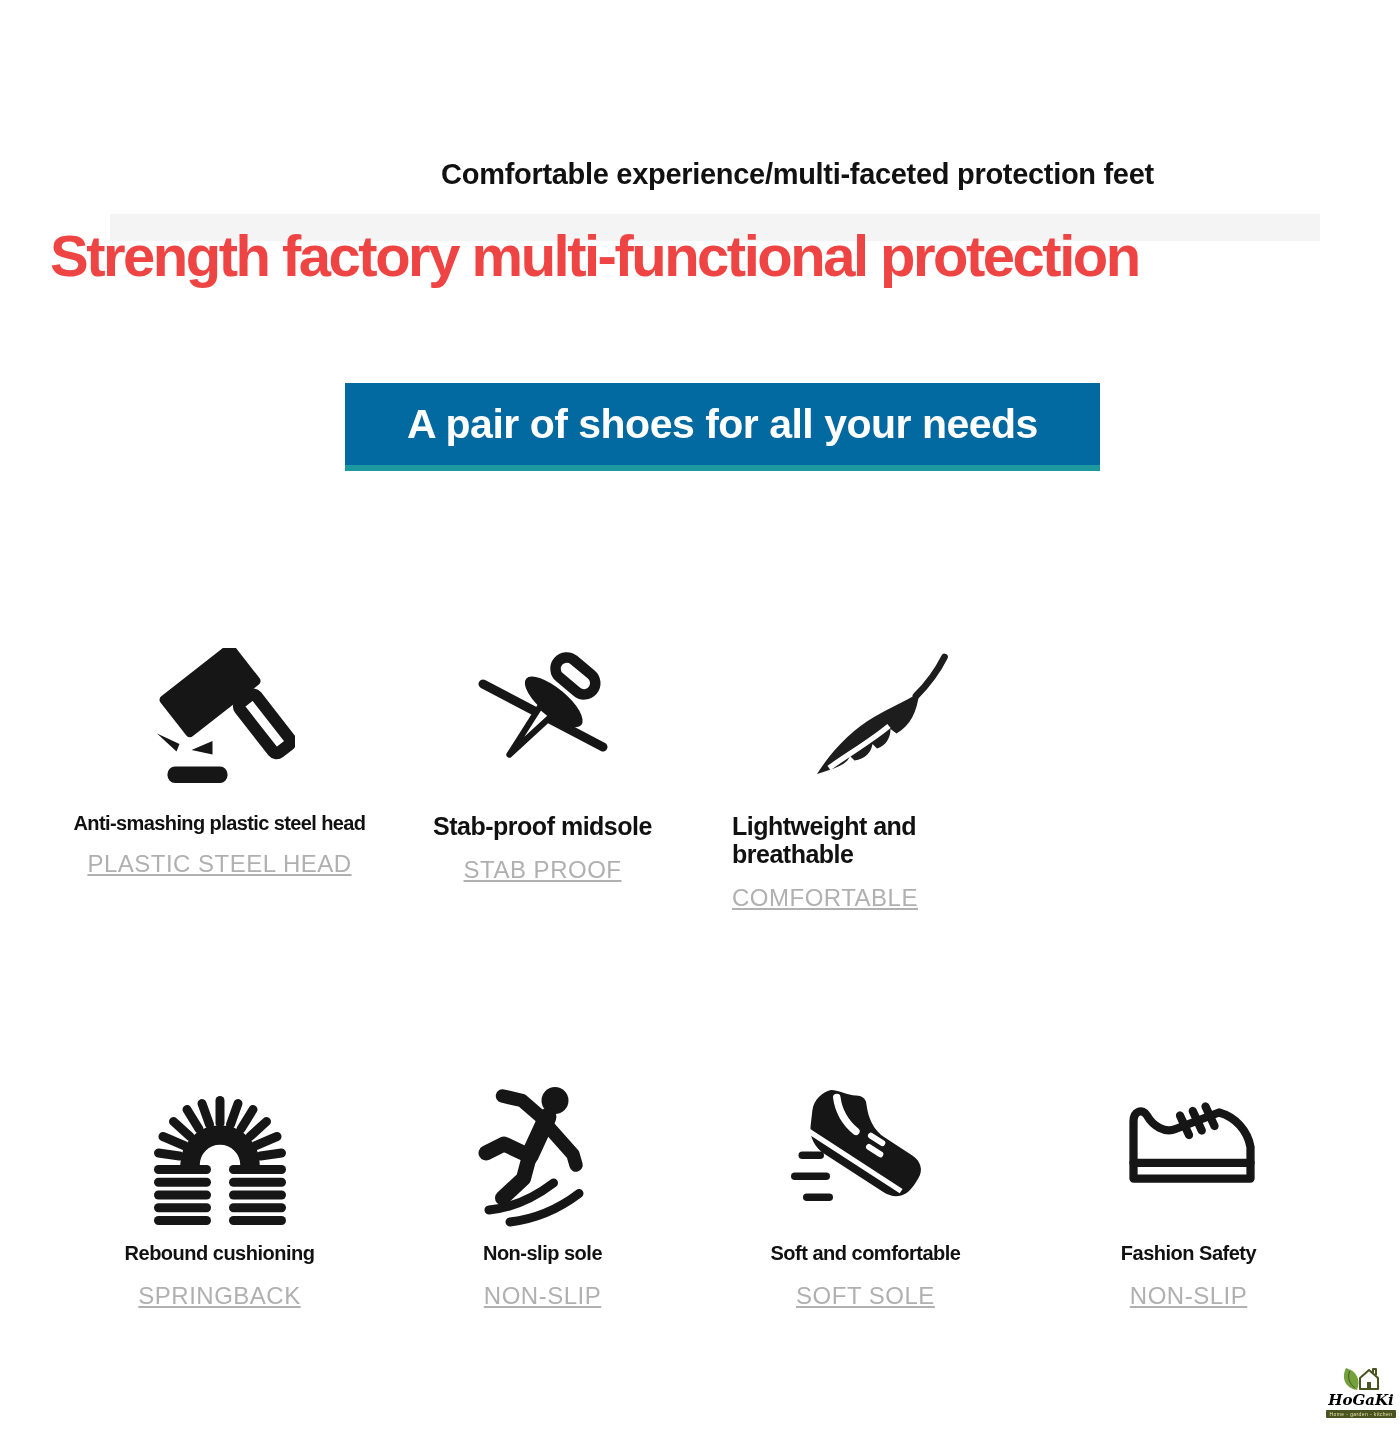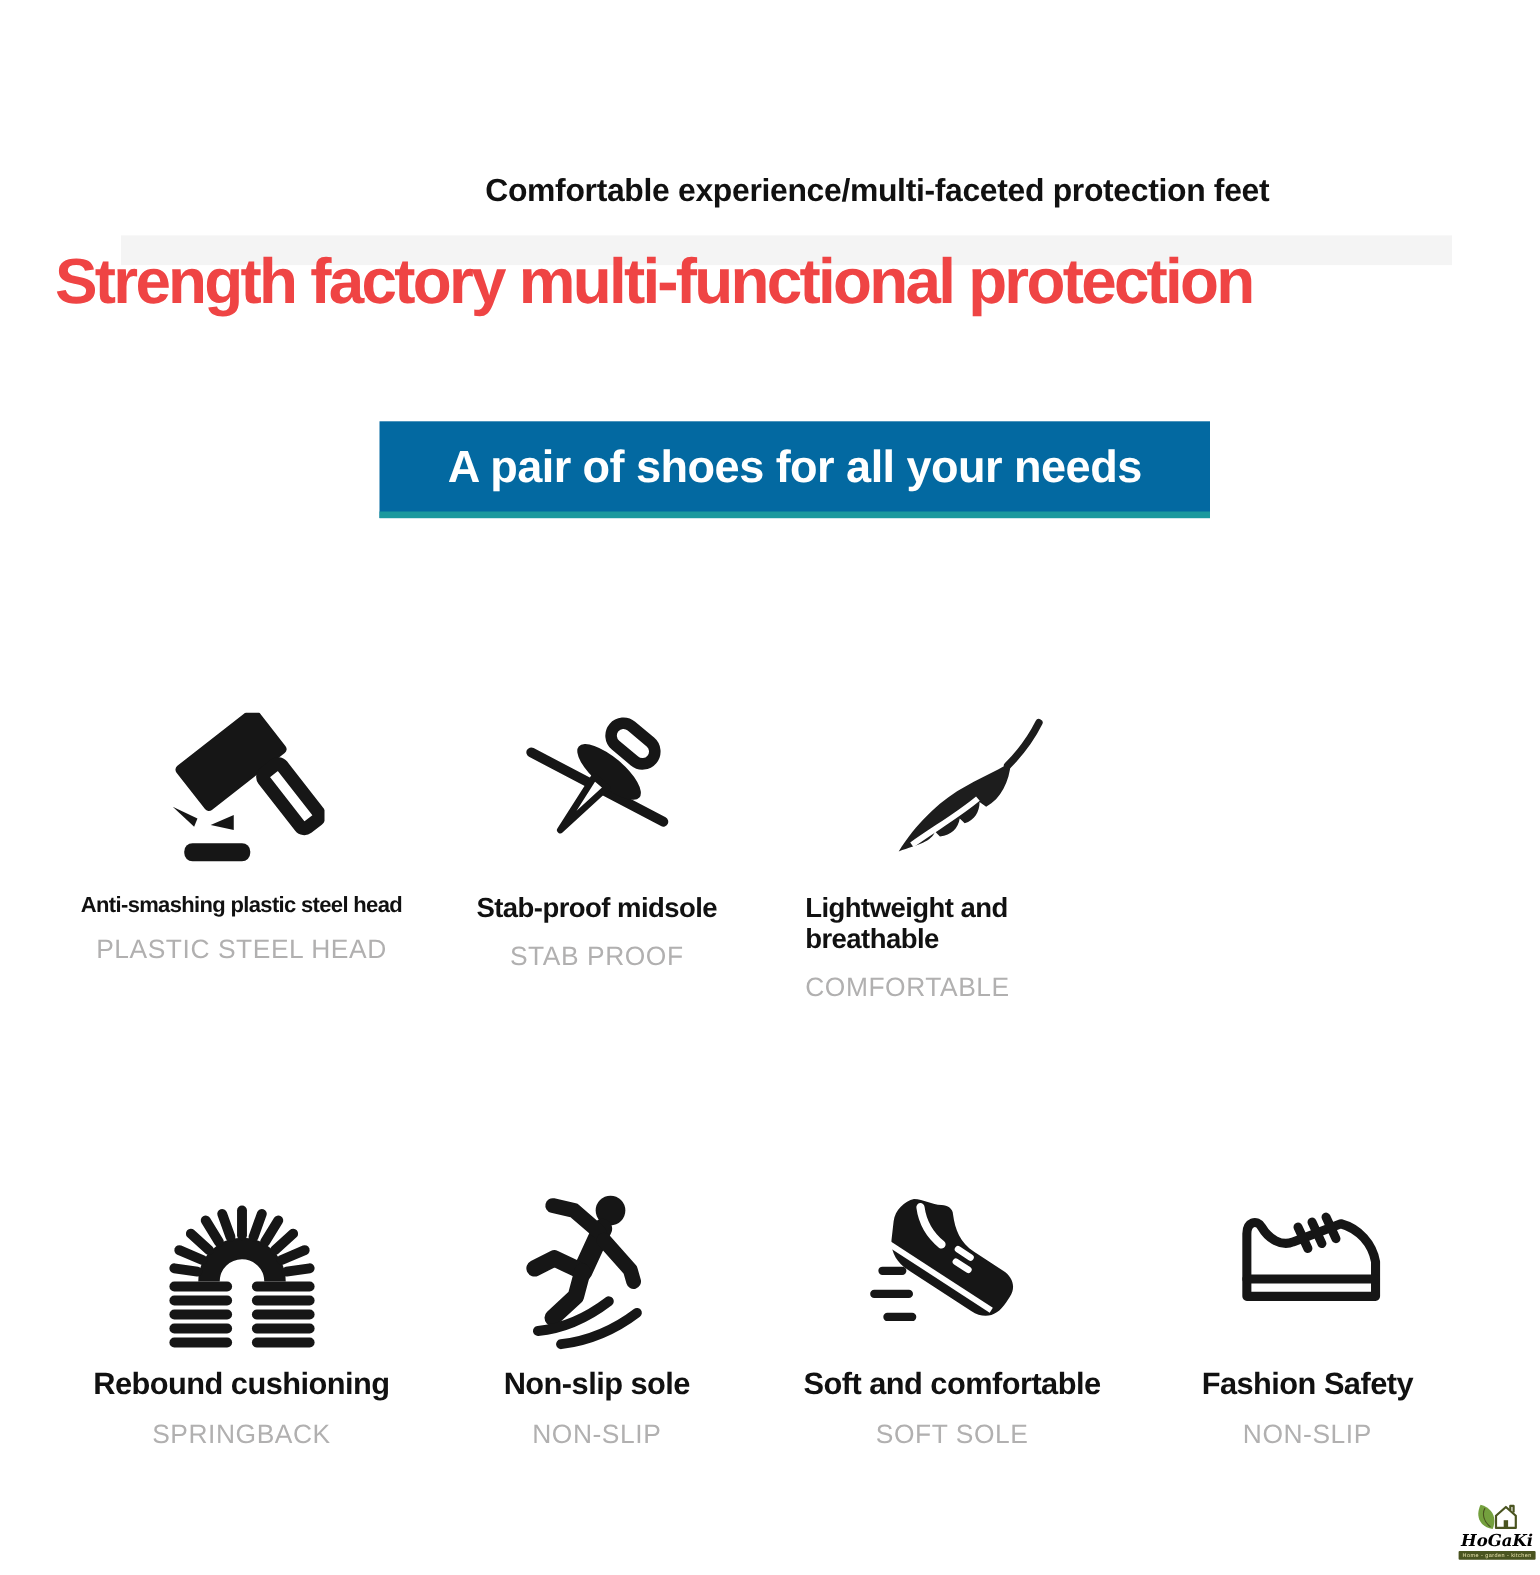--- a/index.html
+++ b/index.html
@@ -33,22 +33,22 @@
   .feature{display:flex;flex-direction:column;text-align:center;}
   .feature.align-left{align-items:flex-start;text-align:left;padding-left:28px;box-sizing:border-box;}
   .icon{width:100%;display:flex;align-items:center;justify-content:center;}
   .row1 .icon{height:170px;}
   .row2 .icon{height:162px;}
   .icon svg{width:150px;height:150px;}
   .f-title{font-weight:800;color:#111;line-height:1.12;margin-top:4px;}
   .row1 .f-title{font-size:25px;letter-spacing:-0.5px;}
   .row1 .f-title.small{font-size:20px;letter-spacing:-0.6px;white-space:nowrap;}
   .align-left .f-title{max-width:235px;}
-  .row2 .f-title{font-size:28px;letter-spacing:-0.5px;margin-top:8px;}
-  .f-sub{font-size:24px;color:#b1b0b0;margin-top:16px;letter-spacing:0.5px;font-weight:400;}
+  .row2 .f-title{font-size:20px;letter-spacing:-0.5px;margin-top:8px;}
+  .f-sub{font-size:24px;color:#b1b0b0;margin-top:16px;letter-spacing:0.5px;font-weight:400;text-decoration:underline;}
   .row2 .f-sub{margin-top:18px;}
   
   .logo{position:absolute;left:1324px;top:1366px;width:74px;display:flex;flex-direction:column;align-items:center;}
   .logo-word{
     font-family:"DejaVu Serif",serif;font-style:italic;font-weight:bold;
     font-size:15px;color:#000000;line-height:1;margin-top:1px;
   }
   .logo-bar{
     margin-top:2px;width:70px;background:#4a5420;color:#e6e0ab;
     font-size:5px;line-height:8px;text-align:center;letter-spacing:0.4px;border-radius:1px;

